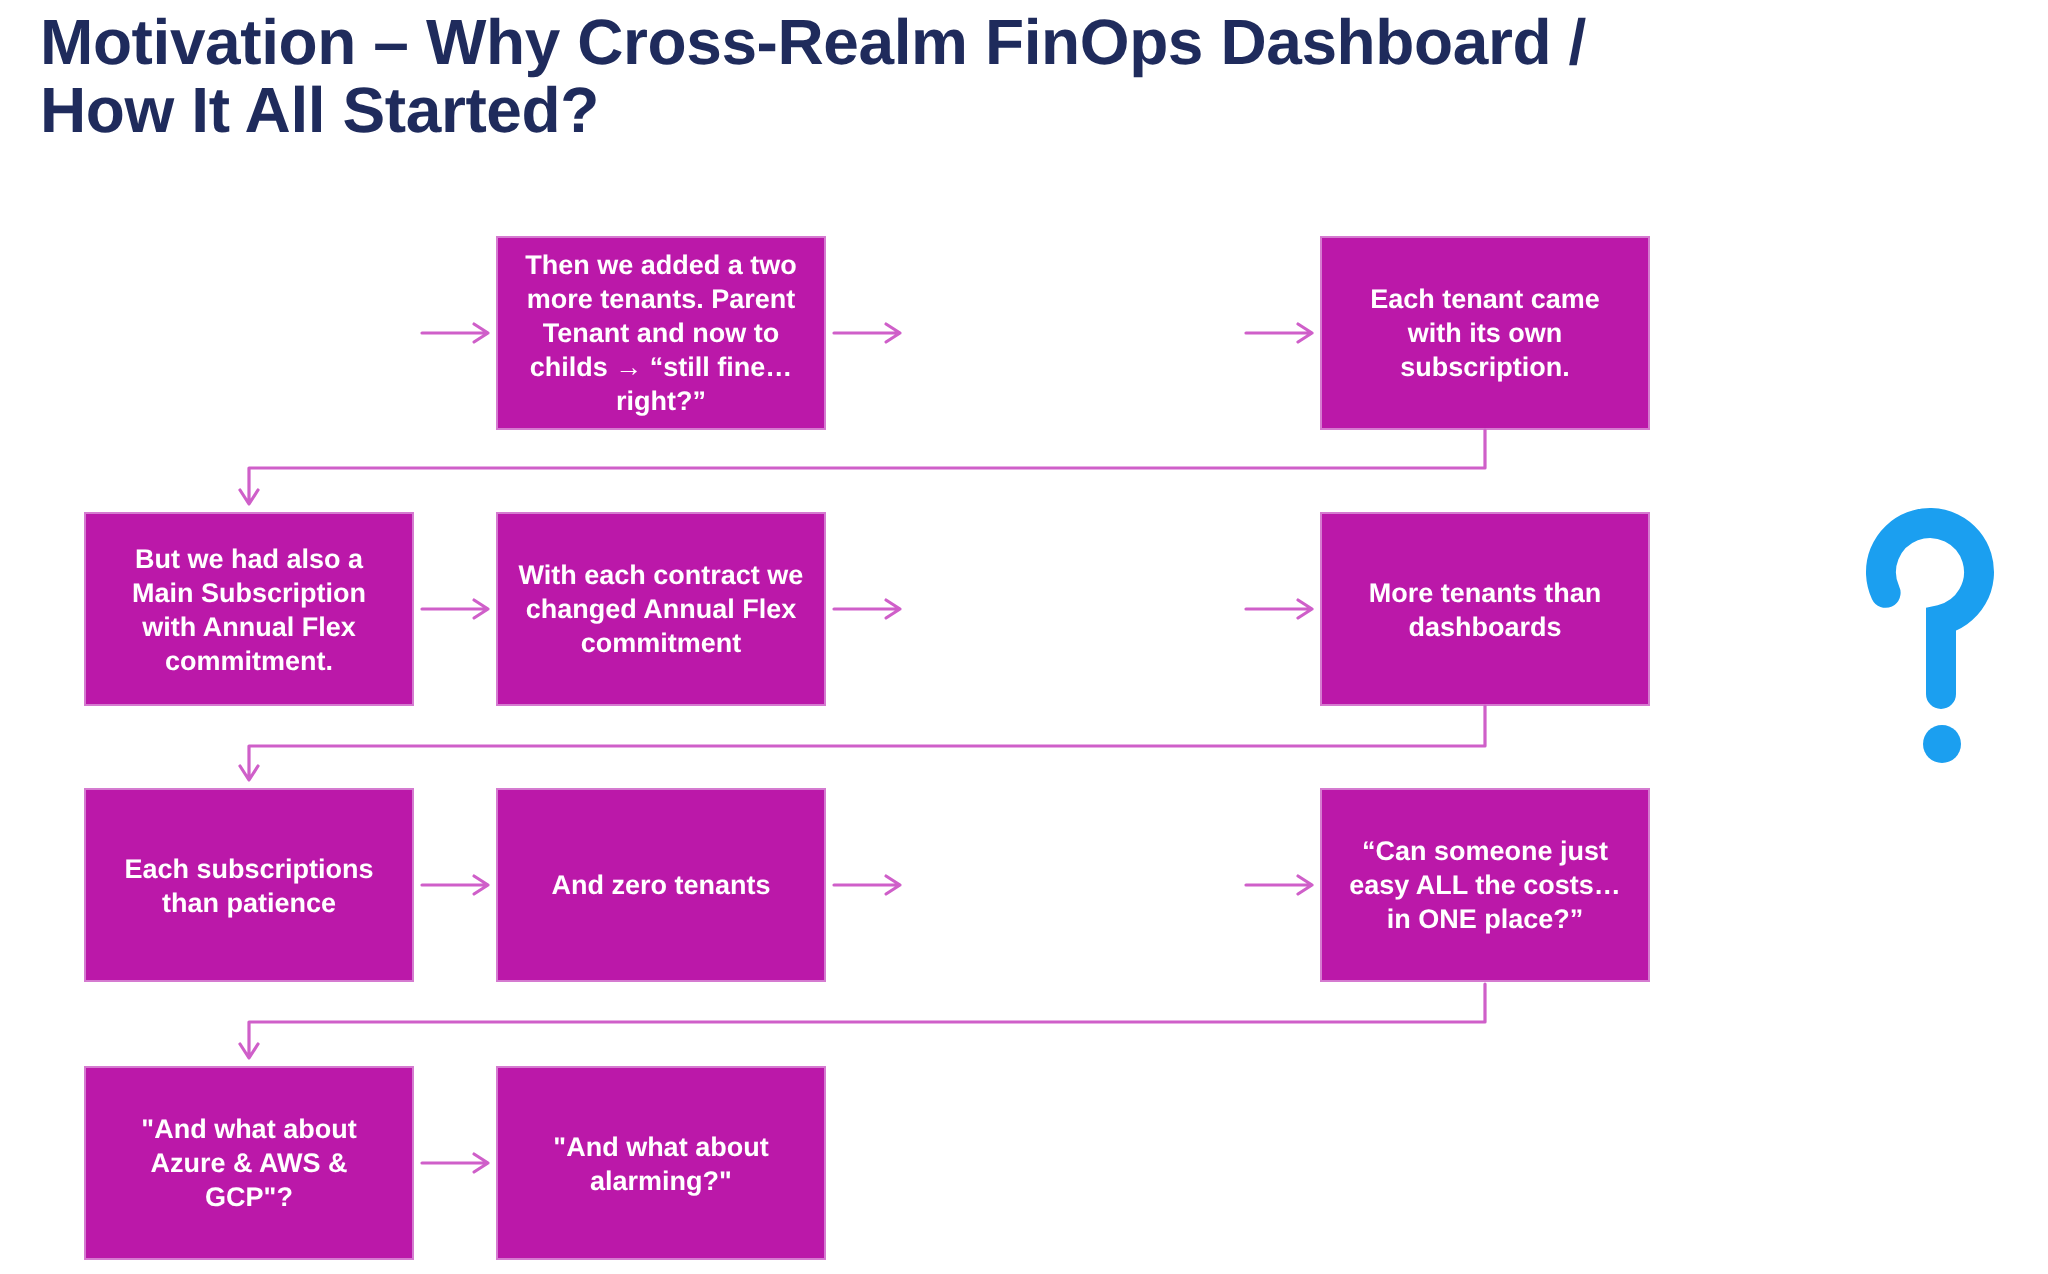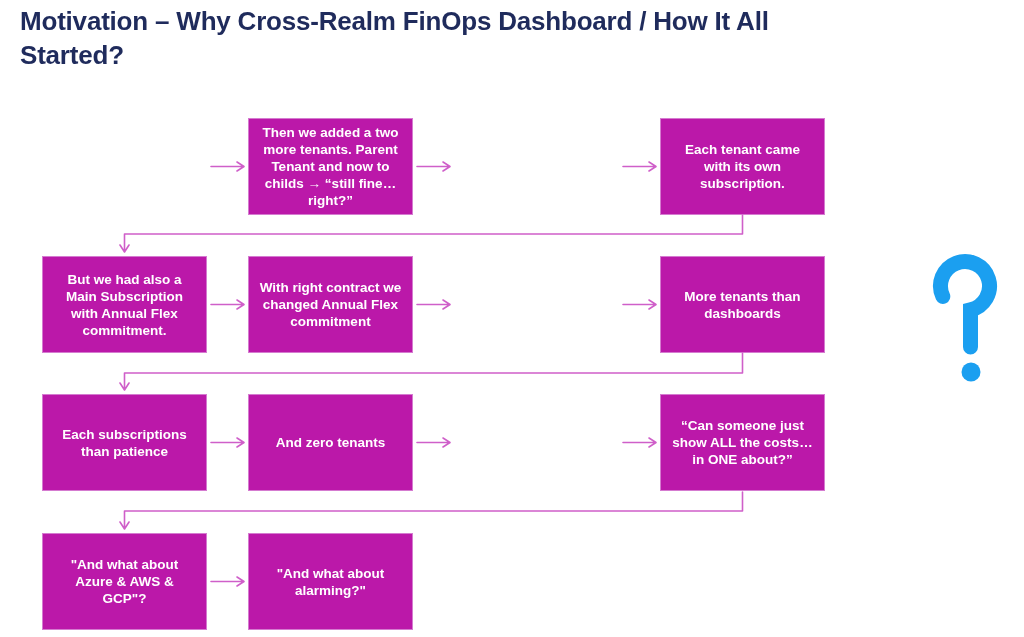--- a/index.html
+++ b/index.html
@@ -21,21 +21,21 @@
     width:1024px;
     height:637px;
     background:var(--background);
     overflow:hidden;
   }
   .slide-title{
     position:absolute;
     left:20px;
     top:4px;
     width:790px;
-    font-size:26px;
+    font-size:32px;
     line-height:34px;
     font-weight:bold;
     color:var(--title-color);
     letter-spacing:-0.2px;
   }
   .flow-box{
     position:absolute;
     width:165px;
     height:97px;
     background:var(--box-fill);
@@ -69,26 +69,26 @@
 <body>
 
 <div class="slide">
 
   <div class="slide-title">Motivation – Why Cross-Realm FinOps Dashboard / How It All Started?</div>
 
   <div class="flow-box r0 c1">Then we added a two more tenants. Parent Tenant and now to childs → “still fine… right?”</div>
   <div class="flow-box r0 c3">Each tenant came with its own subscription.</div>
 
   <div class="flow-box r1 c0">But we had also a Main Subscription with Annual Flex commitment.</div>
-  <div class="flow-box r1 c1">With right contract we changed Annual Flex commitment</div>
+  <div class="flow-box r1 c1">With each contract we changed Annual Flex commitment</div>
   <div class="flow-box r1 c3">More tenants than dashboards</div>
 
   <div class="flow-box r2 c0">Each subscriptions than patience</div>
   <div class="flow-box r2 c1">And zero tenants</div>
-  <div class="flow-box r2 c3">“Can someone just show ALL the costs… in ONE about?”</div>
+  <div class="flow-box r2 c3">“Can someone just easy ALL the costs… in ONE place?”</div>
 
   <div class="flow-box r3 c0">"And what about Azure &amp; AWS &amp; GCP"?</div>
   <div class="flow-box r3 c1">"And what about alarming?"</div>
 
   <svg class="connector-layer" width="1024" height="637" viewBox="0 0 1024 637" fill="none" stroke="#cf5fc9" stroke-width="1.6" stroke-linecap="round" stroke-linejoin="round">
 
     <path d="M211 166.5 H244 M237 162 L244 166.5 L237 171"></path>
     <path d="M417 166.5 H450 M443 162 L450 166.5 L443 171"></path>
     <path d="M623 166.5 H656 M649 162 L656 166.5 L649 171"></path>
 

